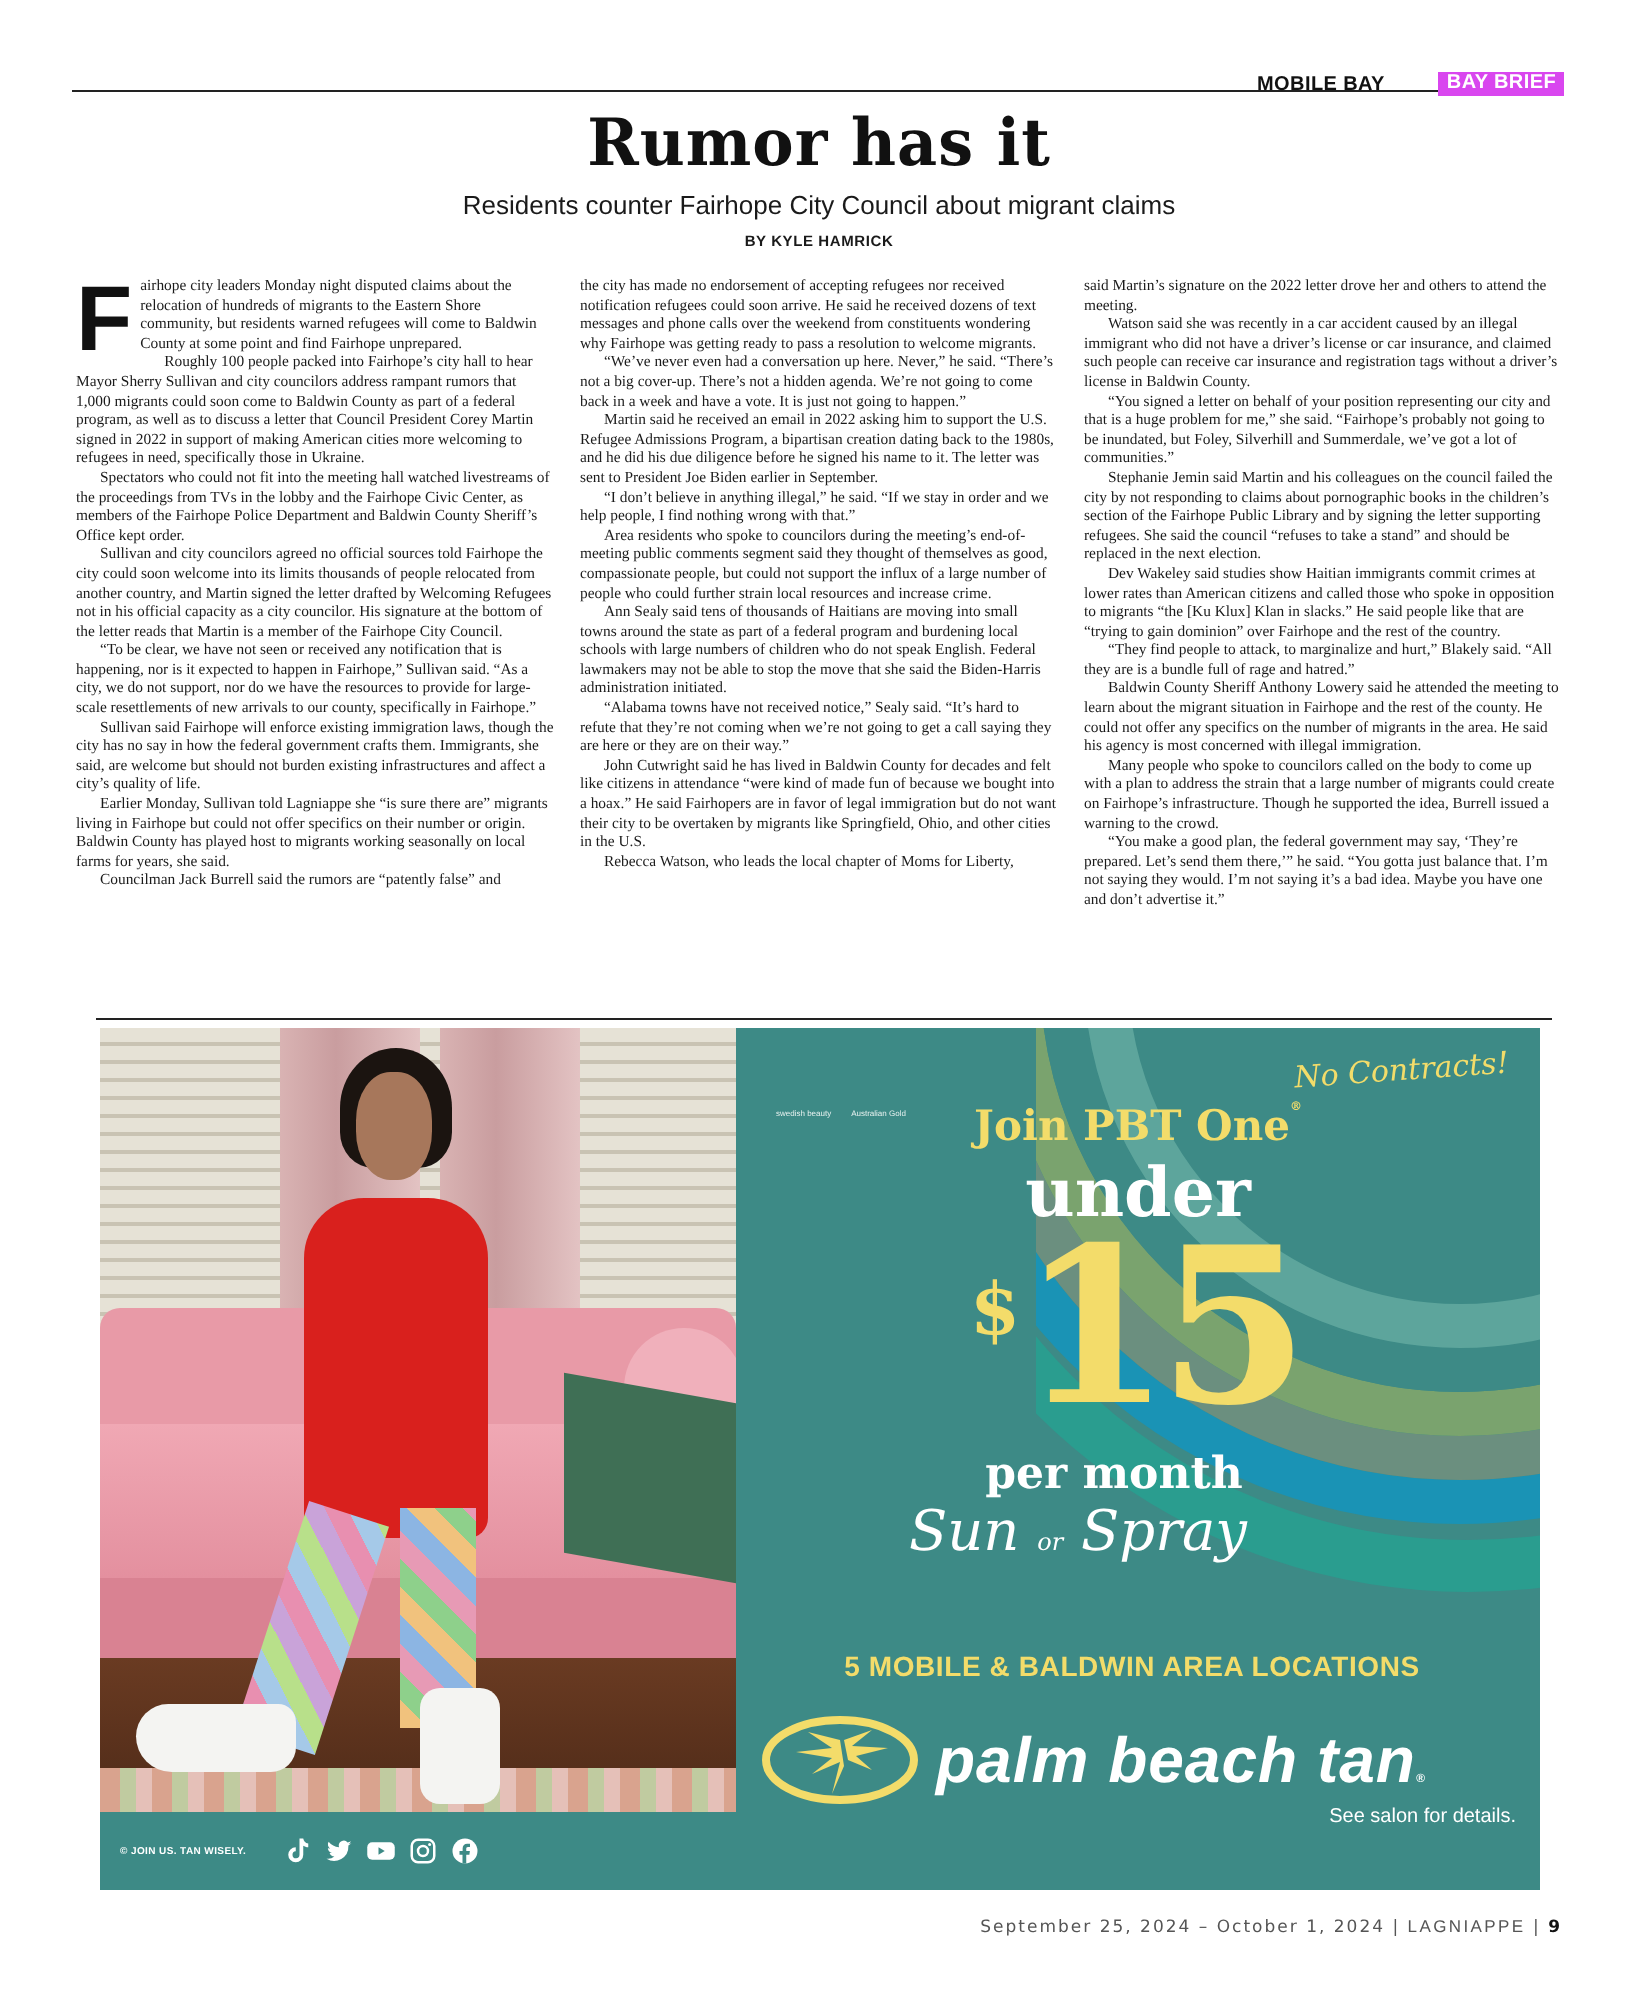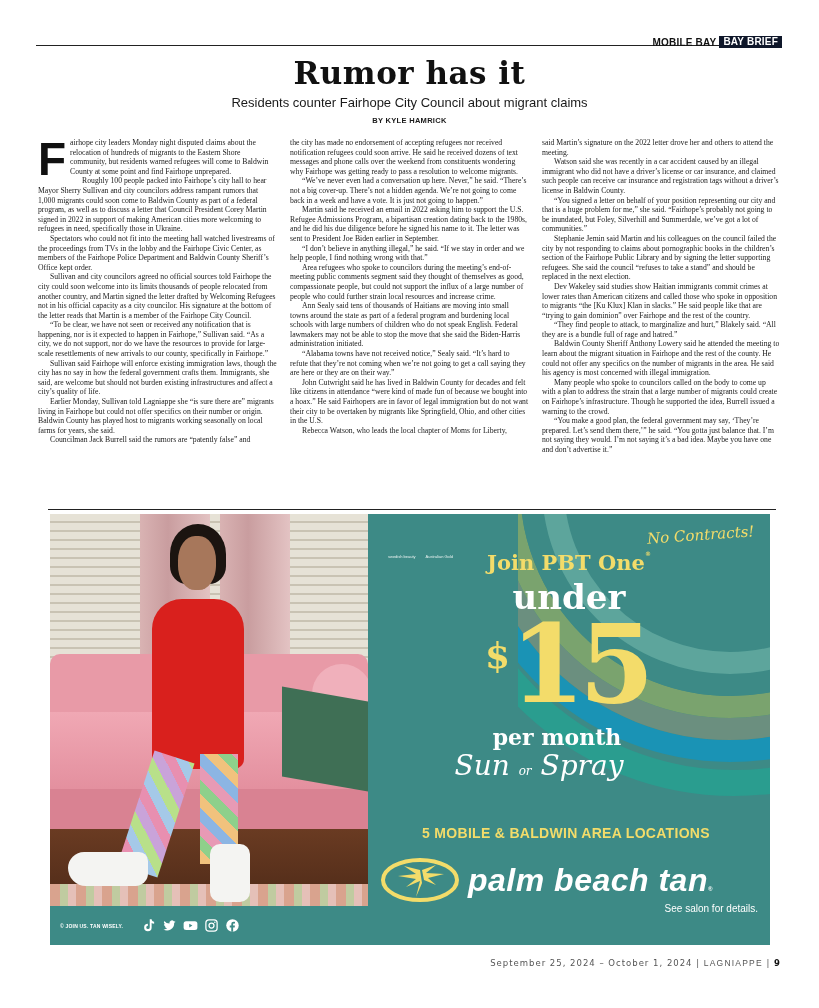--- a/index.html
+++ b/index.html
@@ -1,20 +1,20 @@
 <!DOCTYPE html>
 <html><head>
 <meta charset="utf-8">
 <style>
   html,body{margin:0;padding:0;background:#fff;}
   body{width:819px;height:1008px;position:relative;overflow:hidden;font-family:"Liberation Serif",serif;color:#1a1a1a;}
   .top-rule{position:absolute;left:36px;top:45px;width:746px;height:1px;background:#222;}
-  .section-flag{position:absolute;right:37px;top:36px;font-family:"Liberation Sans",sans-serif;font-size:10px;font-weight:bold;letter-spacing:0.2px;display:flex;align-items:center;}
+  .section-flag{position:absolute;right:37px;top:36px;font-family:"Liberation Sans",sans-serif;font-size:10px;font-weight:bold;letter-spacing:0.2px;display:flex;align-items:center;gap:24px;}
   .section-flag .a{color:#111;padding-right:3px;}
-  .section-flag .b{background:#0f172a;color:#fff;padding:0 4px;line-height:12px;}
+  .section-flag .b{background:#d946ef;color:#fff;padding:0 4px;line-height:12px;}
   .headline{position:absolute;left:0;right:0;top:54px;text-align:center;font-family:"DejaVu Serif",serif;font-weight:900;font-size:31px;letter-spacing:0.5px;color:#111;transform:scaleY(1.05);}
   .dek{position:absolute;left:0;right:0;top:95px;text-align:center;font-family:"Liberation Sans",sans-serif;font-size:13px;color:#1a1a1a;}
   .byline{position:absolute;left:0;right:0;top:116px;text-align:center;font-family:"Liberation Sans",sans-serif;font-size:7.5px;font-weight:bold;letter-spacing:0.3px;}
   .columns{position:absolute;left:38px;top:138px;width:743px;height:362px;display:flex;gap:13px;}
   .col{flex:1;font-size:7.7px;line-height:9.6px;text-align:left;}
   .col p{margin:0;text-indent:12px;}
   .col p.first{text-indent:0;}
   .dropcap{float:left;font-family:"Liberation Sans",sans-serif;font-weight:bold;font-size:46px;line-height:38px;margin:2px 4px 0 0;color:#111;}
   .ad-rule{position:absolute;left:48px;top:509px;width:728px;height:1px;background:#222;}
   .ad{position:absolute;left:50px;top:514px;width:720px;height:431px;overflow:hidden;background:#3d8a86;}
@@ -85,21 +85,21 @@
     <p>“To be clear, we have not seen or received any notification that is happening, nor is it expected to happen in Fairhope,” Sullivan said. “As a city, we do not support, nor do we have the resources to provide for large-scale resettlements of new arrivals to our county, specifically in Fairhope.”</p>
     <p>Sullivan said Fairhope will enforce existing immigration laws, though the city has no say in how the federal government crafts them. Immigrants, she said, are welcome but should not burden existing infrastructures and affect a city’s quality of life.</p>
     <p>Earlier Monday, Sullivan told Lagniappe she “is sure there are” migrants living in Fairhope but could not offer specifics on their number or origin. Baldwin County has played host to migrants working seasonally on local farms for years, she said.</p>
     <p>Councilman Jack Burrell said the rumors are “patently false” and</p>
   </div>
   <div class="col">
     <p class="first">the city has made no endorsement of accepting refugees nor received notification refugees could soon arrive. He said he received dozens of text messages and phone calls over the weekend from constituents wondering why Fairhope was getting ready to pass a resolution to welcome migrants.</p>
     <p>“We’ve never even had a conversation up here. Never,” he said. “There’s not a big cover-up. There’s not a hidden agenda. We’re not going to come back in a week and have a vote. It is just not going to happen.”</p>
     <p>Martin said he received an email in 2022 asking him to support the U.S. Refugee Admissions Program, a bipartisan creation dating back to the 1980s, and he did his due diligence before he signed his name to it. The letter was sent to President Joe Biden earlier in September.</p>
     <p>“I don’t believe in anything illegal,” he said. “If we stay in order and we help people, I find nothing wrong with that.”</p>
-    <p>Area refugees who spoke to councilors during the meeting’s end-of-meeting public comments segment said they thought of themselves as good, compassionate people, but could not support the influx of a large number of people who could further strain local resources and increase crime.</p>
+    <p>Area residents who spoke to councilors during the meeting’s end-of-meeting public comments segment said they thought of themselves as good, compassionate people, but could not support the influx of a large number of people who could further strain local resources and increase crime.</p>
     <p>Ann Sealy said tens of thousands of Haitians are moving into small towns around the state as part of a federal program and burdening local schools with large numbers of children who do not speak English. Federal lawmakers may not be able to stop the move that she said the Biden-Harris administration initiated.</p>
     <p>“Alabama towns have not received notice,” Sealy said. “It’s hard to refute that they’re not coming when we’re not going to get a call saying they are here or they are on their way.”</p>
     <p>John Cutwright said he has lived in Baldwin County for decades and felt like citizens in attendance “were kind of made fun of because we bought into a hoax.” He said Fairhopers are in favor of legal immigration but do not want their city to be overtaken by migrants like Springfield, Ohio, and other cities in the U.S.</p>
     <p>Rebecca Watson, who leads the local chapter of Moms for Liberty,</p>
   </div>
   <div class="col">
     <p class="first">said Martin’s signature on the 2022 letter drove her and others to attend the meeting.</p>
     <p>Watson said she was recently in a car accident caused by an illegal immigrant who did not have a driver’s license or car insurance, and claimed such people can receive car insurance and registration tags without a driver’s license in Baldwin County.</p>
     <p>“You signed a letter on behalf of your position representing our city and that is a huge problem for me,” she said. “Fairhope’s probably not going to be inundated, but Foley, Silverhill and Summerdale, we’ve got a lot of communities.”</p>
     <p>Stephanie Jemin said Martin and his colleagues on the council failed the city by not responding to claims about pornographic books in the children’s section of the Fairhope Public Library and by signing the letter supporting refugees. She said the council “refuses to take a stand” and should be replaced in the next election.</p>

